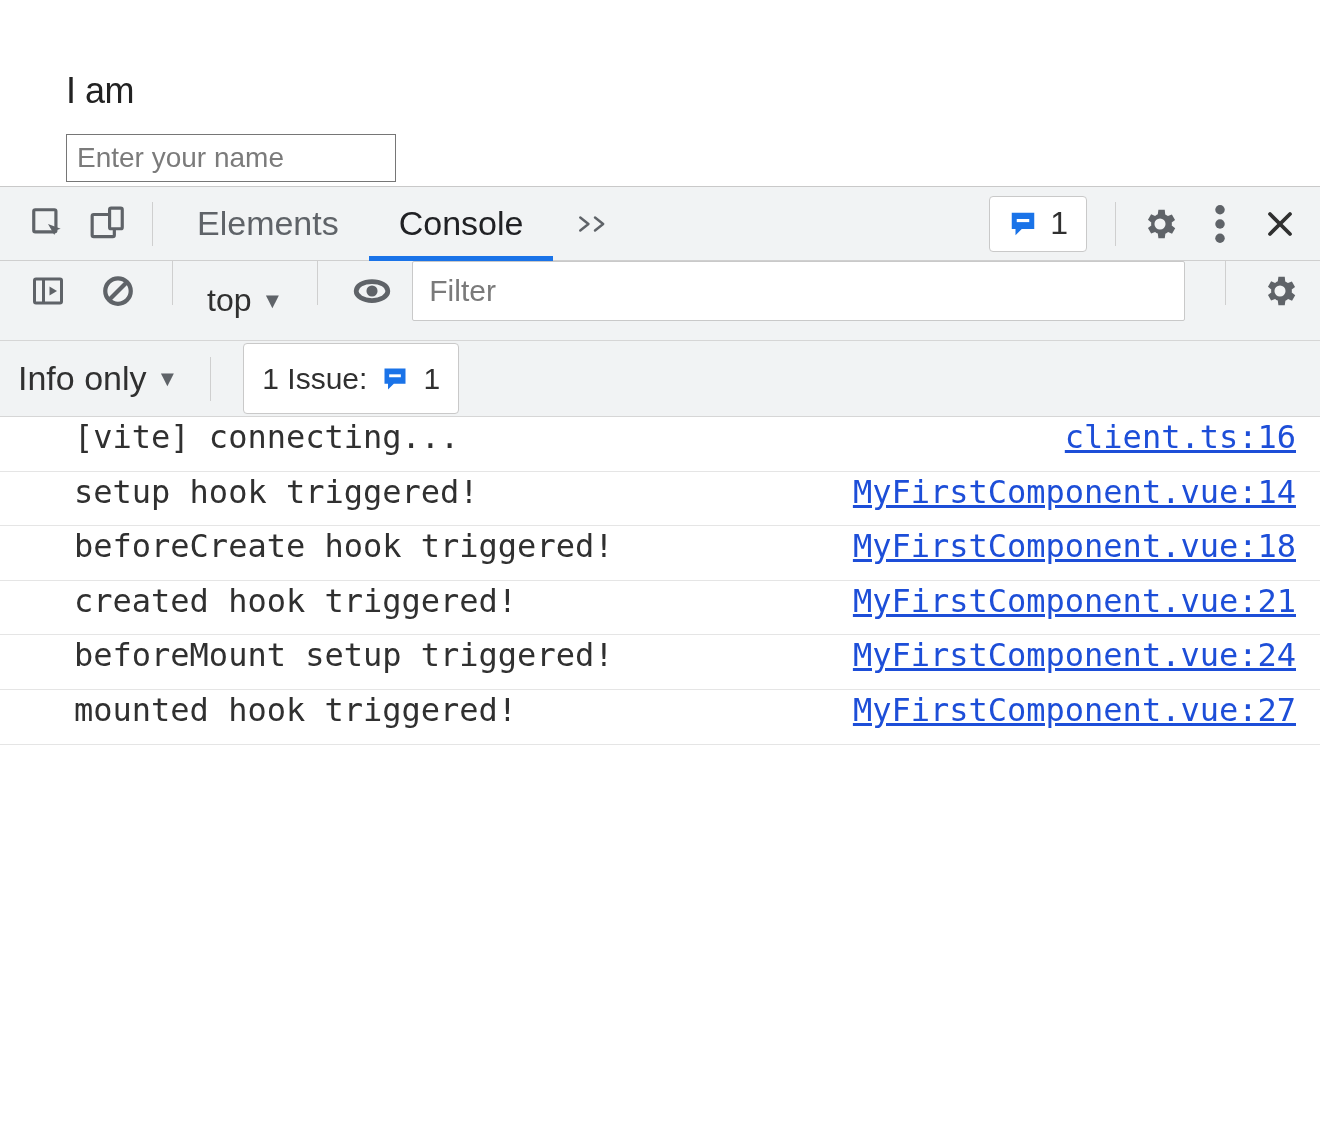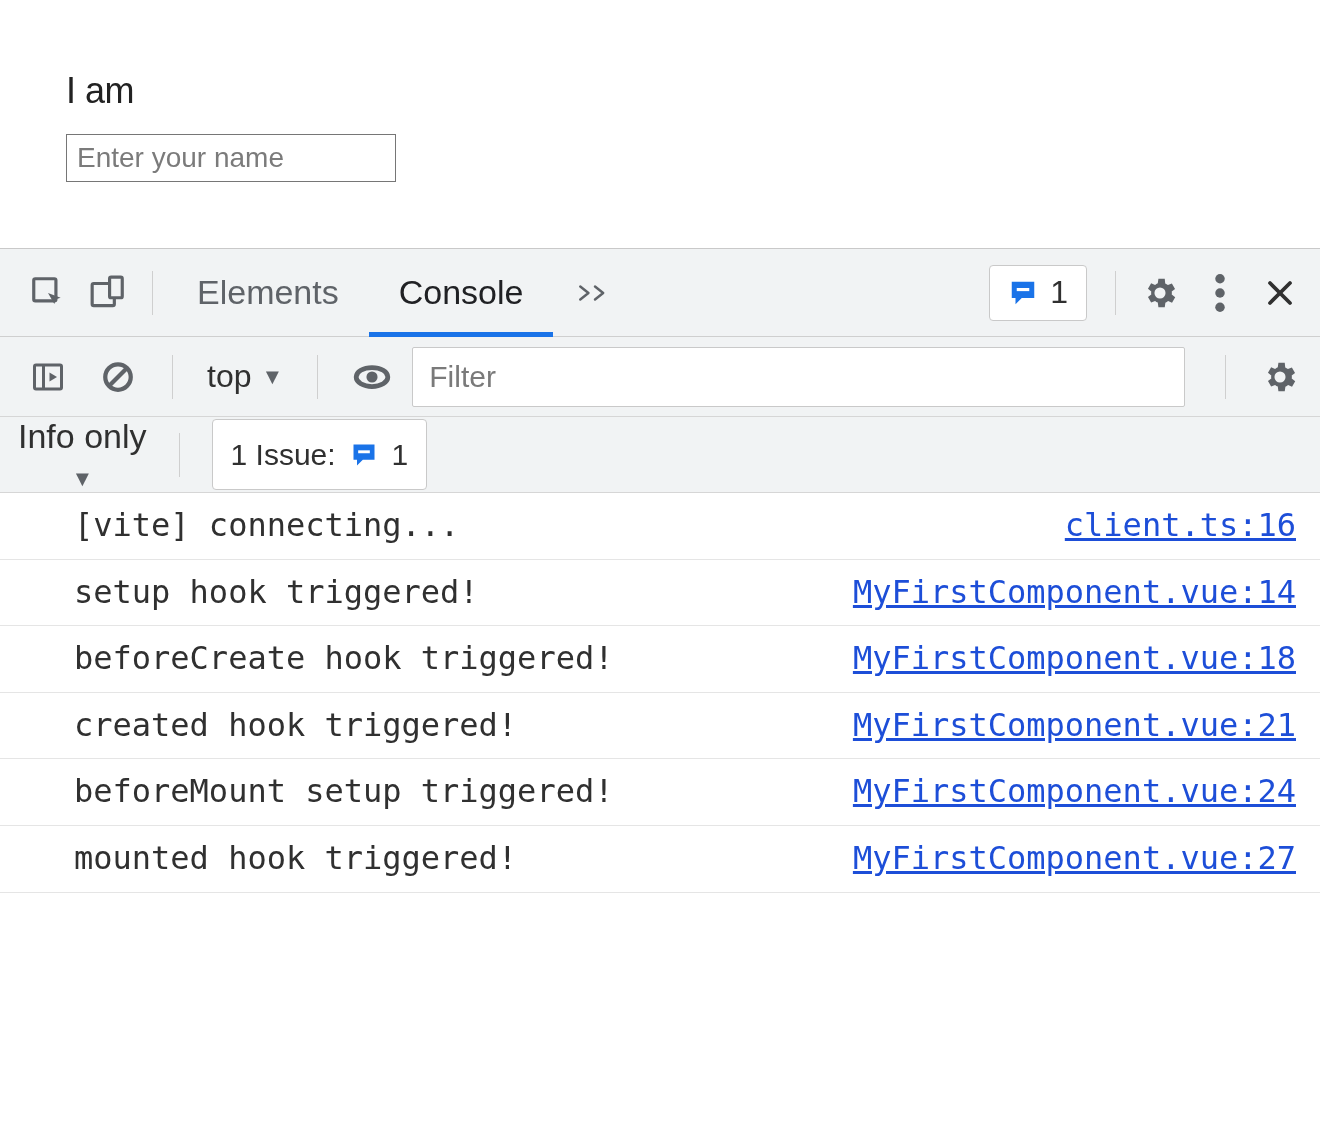--- a/index.html
+++ b/index.html
@@ -1,35 +1,35 @@
 <!DOCTYPE html>
 <html><head>
 <meta charset="utf-8">
 <style>
   * { box-sizing: border-box; margin: 0; padding: 0; }
   html, body { width: 1320px; height: 1132px; background: #fff; font-family: -apple-system, BlinkMacSystemFont, "Segoe UI", Arial, sans-serif; overflow: hidden; }
 
   
-  .page-area { padding: 70px 0 0 66px; height: 248px; }
+  .page-area { padding: 70px 0 0 66px; height: 186px; }
   .page-title { font-size: 36px; color: #222; font-weight: 400; letter-spacing: -0.5px; }
   .name-input {
     margin-top: 22px;
     width: 330px; height: 48px;
     border: 1.5px solid #767676; border-radius: 0;
     font-size: 28px; color: #222; padding: 4px 10px;
     background: #fff;
   }
   .name-input::placeholder { color: #7b7b7b; }
 
   
   .devtools { border-top: 1px solid #c9c9c9; background: #f1f3f4; display: flex; flex-direction: column; }
 
   
   .tabbar {
-    display: flex; align-items: center; height: 88px;
+    display: flex; align-items: center; height: 74px;
     border-bottom: 1px solid #cfcfcf;
     padding: 0 10px 0 18px;
     justify-content: space-between;
   }
   .icon-btn {
     display: inline-flex; align-items: center; justify-content: center;
     width: 60px; height: 60px; color: #5f6368;
   }
   .vdiv { width: 1px; height: 44px; background: #cfcfcf; margin: 0 14px; }
   .tab {
@@ -46,53 +46,53 @@
   .spacer { flex: 1; }
   .issues-pill {
     display: inline-flex; align-items: center; gap: 12px;
     border: 1px solid #c9c9c9; border-radius: 4px; height: 56px;
     padding: 0 18px; background: #fff; margin-right: 14px;
   }
   .issues-pill .count { font-size: 32px; color: #303030; }
 
   
   .console-toolbar {
-    display: flex; align-items: center; height: 80px;
+    display: flex; height: 80px;
     padding: 0 10px 0 18px; border-bottom: 1px solid #d6d6d6;
     gap: 10px;
   }
   .ctx-select {
     font-size: 32px; color: #303030; display: inline-flex; align-items: center; gap: 10px;
     padding: 0 10px;
   }
   .ctx-select .tri { font-size: 22px; color: #5f6368; }
   .filter-input {
     flex: 1; height: 60px; background: #fff; border: 1px solid #c9c9c9;
     border-radius: 2px; font-size: 30px; color: #4d7c0f; padding: 0 16px;
   }
   .filter-input::placeholder { color: #7a7a7a; }
 
   
   .level-row {
     display: flex; align-items: center; height: 76px;
     padding: 0 18px; gap: 18px; border-bottom: 1px solid #d6d6d6;
   }
-  .level-select { font-size: 34px; color: #303030; display: inline-flex; align-items: center; gap: 10px; flex-direction: column; }
+  .level-select { font-size: 34px; color: #303030; display: inline-flex; align-items: center; gap: 10px; }
   .level-select .tri { font-size: 22px; color: #5f6368; }
   .issue-chip {
     display: inline-flex; align-items: center; gap: 14px;
     border: 1px solid #c9c9c9; border-radius: 4px; background: #fff;
     height: 71px; padding: 0 18px; font-size: 30px; color: #303030;
   }
 
   
   .log-list { background: #fff; }
   .log-row {
     display: flex; align-items: flex-start; justify-content: space-between;
-    border-bottom: 1px solid #e5e5e5; padding: 12px 24px 12px 74px;
+    border-bottom: 1px solid #e5e5e5; padding: 0 24px 12px 74px;
     font-family: ui-monospace, Menlo, Consolas, monospace;
     font-size: 32px; line-height: 1.3;
   }
   .log-msg { color: #303030; max-width: 560px; word-wrap: break-word; }
   .log-src {
     color: #1d4ed8; text-decoration: underline;
     white-space: nowrap; margin-left: 20px;
   }
 
   

